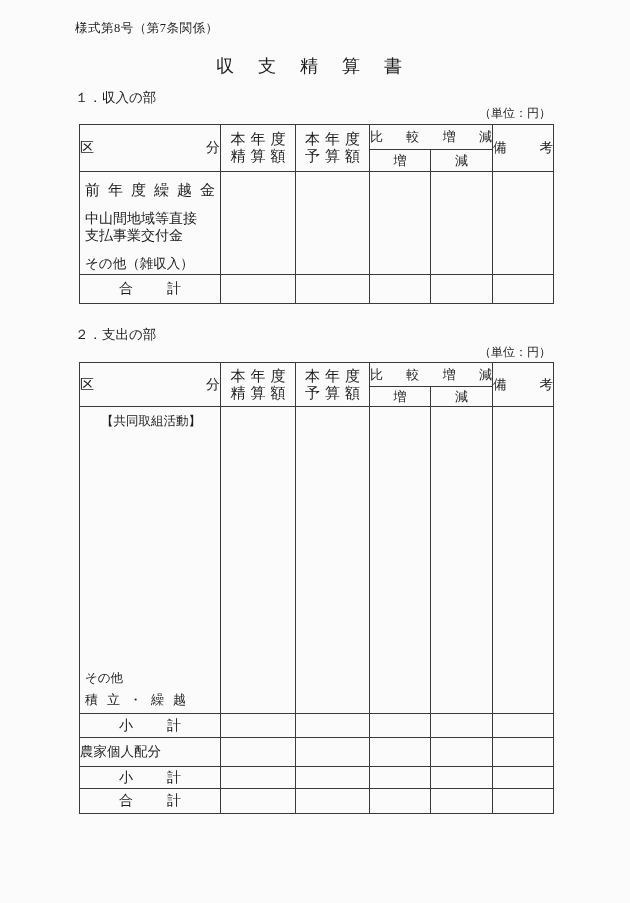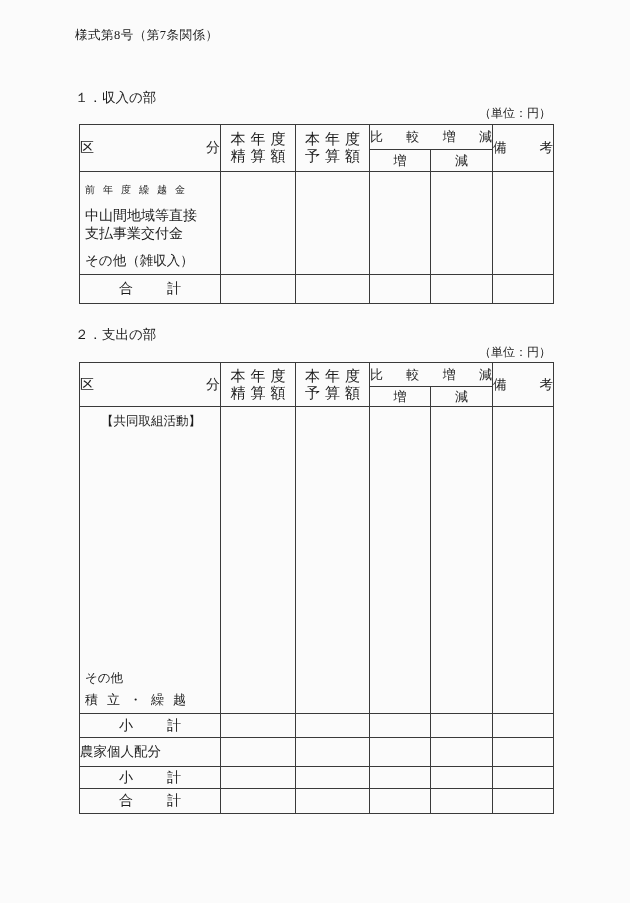--- a/index.html
+++ b/index.html
@@ -2,21 +2,21 @@
 <html><head>
 <meta charset="utf-8">
 <style>
   html,body { margin:0; padding:0; }
   .page {
     position:relative; width:630px; height:903px;
     background:#fbfbfb; color:#1c1c1c;
     font-family:"Liberation Serif","DejaVu Serif",serif;
     overflow:hidden;
   }
-  .form-number { position:absolute; left:75px; top:27px; font-size:12.5px; letter-spacing:0.5px; }
+  .form-number { position:absolute; left:75px; top:20px; font-size:12.5px; letter-spacing:0.5px; }
   .doc-title {
     position:absolute; left:0; right:0; top:54px; text-align:center;
     font-size:18px; letter-spacing:24px; text-indent:12px; font-weight:normal; margin:0;
   }
   .section-heading { position:absolute; left:75px; font-size:13.5px; }
   .heading-income  { top:89px;font-family:Liberation Serif, serif; }
   .heading-expense { top:326px; }
   .unit-label { position:absolute; left:79px; width:472px; text-align:right; font-size:12px; }
   .unit-income  { top:105px; }
   .unit-expense { top:344px; }
@@ -35,21 +35,21 @@
   .th-category { font-size:14px; text-align:justify; text-align-last:justify; padding:0 13px 0 11px; }
   .th-two-line { font-size:15px; }
   .th-two-line .hline { text-align:center; letter-spacing:5px; text-indent:5px; line-height:17px; }
   .th-comparison { font-size:13px; text-align:justify; text-align-last:justify; padding:0 6px 0 9px; }
   .th-sub { font-size:13px; text-align:center; }
   .th-remarks { font-size:13.5px; text-align:justify; text-align-last:justify; padding:0 4px 0 8px; }
 
   
   .income-group-cell { vertical-align:top; }
   .income-group-inner { padding:4px 4px 0 5px; }
-  .row-carryover { font-size:10px; letter-spacing:8px; white-space:nowrap; margin-top:3px; }
+  .row-carryover { font-size:15px; letter-spacing:8px; white-space:nowrap; margin-top:3px; }
   .row-grant { font-size:14px; line-height:17.5px; width:118px; margin-top:10px; }
   .row-misc { font-size:13.5px; margin-top:10px; }
 
   .total-label { display:block; width:62px; margin:0 auto; font-size:14px;
                  text-align:justify; text-align-last:justify; }
 
   
   .expense-group-cell { vertical-align:top; }
   .expense-group-inner { position:relative; height:305px; }
   .row-group-activity { position:absolute; left:5px; top:5px; font-size:12.5px;margin-left:16px; }
@@ -66,20 +66,21 @@
   .t2-body { height:307px; }
   .t2-sub1 { height:24px; } .t2-farmer { height:29px;margin-left:20px; }
   .t2-sub2 { height:22px; } .t2-total { height:25px; }
 </style>
 </head>
 <body>
 
 <div class="page">
 
   <div class="form-number">様式第8号（第7条関係）</div>
+  <h1 class="doc-title">収支精算書</h1>
 
   <div class="section-heading heading-income">１．収入の部</div>
   <div class="unit-label unit-income">（単位：円）</div>
 
   <table class="form-table table-income">
     <colgroup>
       <col style="width:141px">
         <col style="width:75px">
         <col style="width:74px">
       <col style="width:61px">

